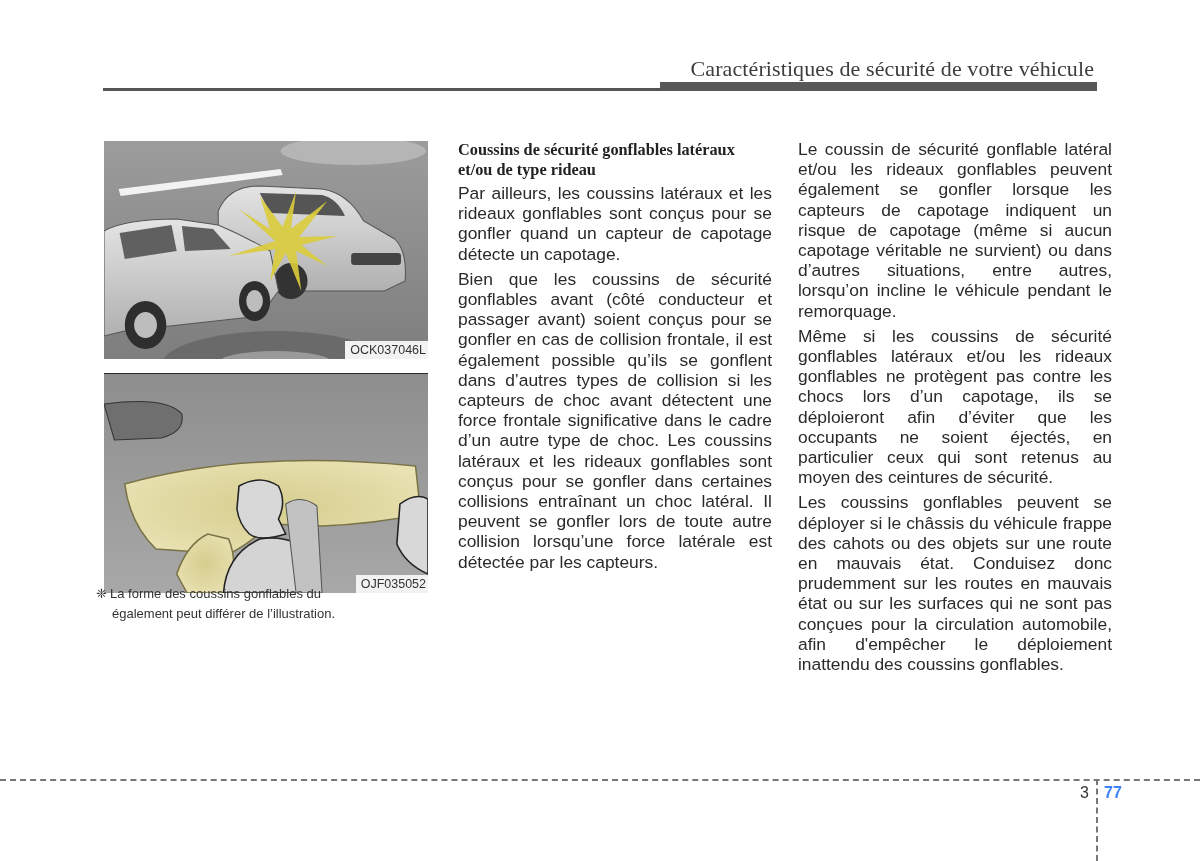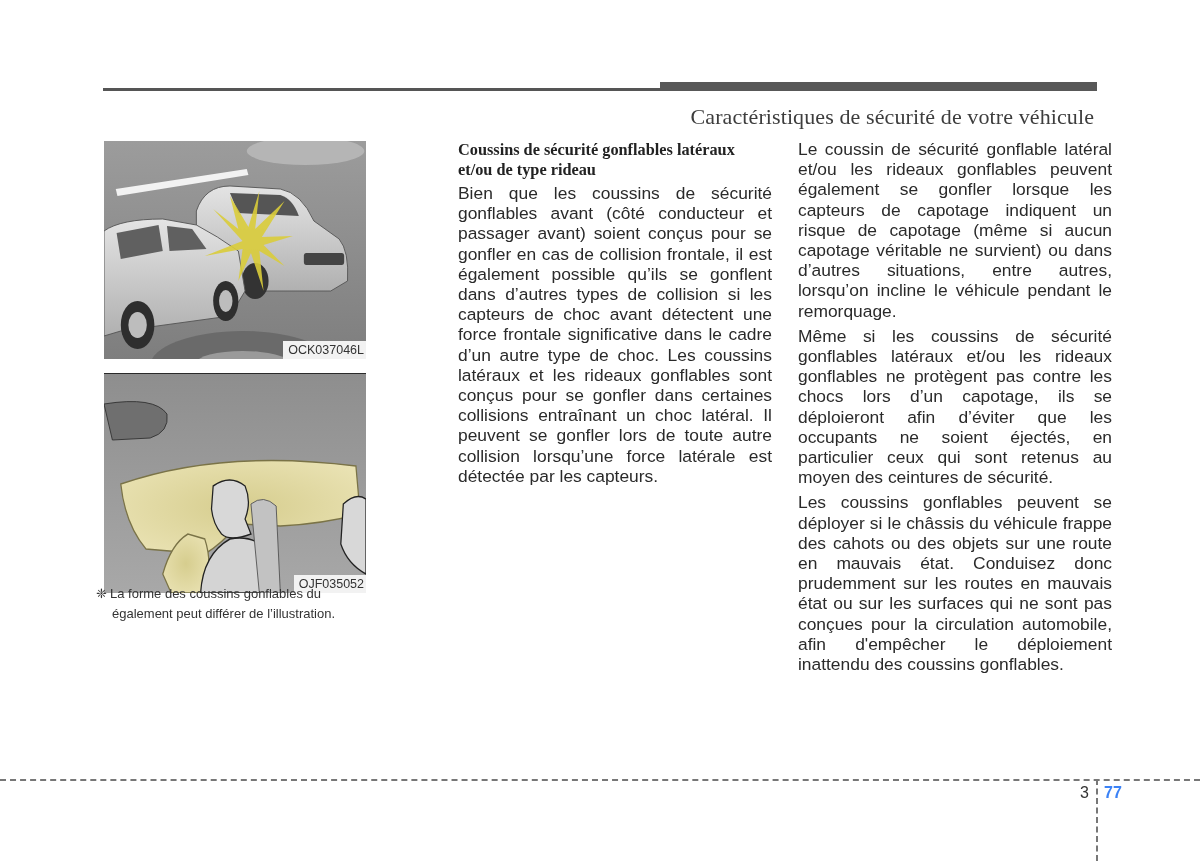--- a/index.html
+++ b/index.html
@@ -1,25 +1,25 @@
 <!DOCTYPE html>
 <html><head>
 <meta charset="utf-8">
 <style>
   html, body { margin: 0; padding: 0; background: #ffffff; }
   body { width: 1200px; height: 861px; position: relative; overflow: hidden;
          font-family: "Liberation Sans", sans-serif; color: #231f20; }
 
   .header-title { position: absolute; right: 106px; top: 56px;
     font-family: "Liberation Serif", serif; font-size: 22px; color: #3d3d3d;
-    letter-spacing: 0.1px; white-space: nowrap; margin-top: 48px; }
+    letter-spacing: 0.1px; white-space: nowrap; }
   .header-rule-thin { position: absolute; left: 103px; top: 88px; width: 560px; height: 3px; background: #555; }
   .header-rule-thick { position: absolute; left: 660px; top: 82px; width: 437px; height: 9px; background: #585858; }
 
-  .fig { position: absolute; left: 104px; width: 262px; overflow: hidden; }
+  .fig { position: absolute; left: 104px; width: 324px; overflow: hidden; }
   .fig1 { top: 141px; height: 218px; }
   .fig2 { top: 373px; height: 219px; border-top: 1px solid #2a2a2a; }
   .fig svg { display: block; width: 100%; height: 100%; }
   .fig-code { position: absolute; right: 0; bottom: 0; background: #f2f2f2;
     font-size: 12.5px; color: #333; padding: 1px 2px 1px 5px; line-height: 16px; }
 
   .note { position: absolute; left: 96px; top: 584px; width: 312px;
     font-size: 13px; line-height: 20px; color: #333; text-align: justify; }
   .note .sym { display: inline-block; width: 14px; }
   .note .line2 { display: block; padding-left: 16px; }
@@ -116,20 +116,21 @@
   <div class="fig-code">OJF035052</div>
 </div>
 
 <div class="note">
   <span class="sym">❈</span><span>La forme des coussins gonflables du</span>
   <span class="line2">également peut différer de l’illustration.</span>
 </div>
 
 <div class="col col-mid">
   <h2>Coussins de sécurité gonflables latéraux et/ou de type rideau</h2>
+  <p>Par ailleurs, les coussins latéraux et les rideaux gonflables sont conçus pour se gonfler quand un capteur de capotage détecte un capotage.</p>
   <p>Bien que les coussins de sécurité gonflables avant (côté conducteur et passager avant) soient conçus pour se gonfler en cas de collision frontale, il est également possible qu’ils se gonflent dans d’autres types de collision si les capteurs de choc avant détectent une force frontale significative dans le cadre d’un autre type de choc. Les coussins latéraux et les rideaux gonflables sont conçus pour se gonfler dans certaines collisions entraînant un choc latéral. Il peuvent se gonfler lors de toute autre collision lorsqu’une force latérale est détectée par les capteurs.</p>
 </div>
 
 <div class="col col-right">
   <p>Le coussin de sécurité gonflable latéral et/ou les rideaux gonflables peuvent également se gonfler lorsque les capteurs de capotage indiquent un risque de capotage (même si aucun capotage véritable ne survient) ou dans d’autres situations, entre autres, lorsqu’on incline le véhicule pendant le remorquage.</p>
   <p>Même si les coussins de sécurité gonflables latéraux et/ou les rideaux gonflables ne protègent pas contre les chocs lors d’un capotage, ils se déploieront afin d’éviter que les occupants ne soient éjectés, en particulier ceux qui sont retenus au moyen des ceintures de sécurité.</p>
   <p>Les coussins gonflables peuvent se déployer si le châssis du véhicule frappe des cahots ou des objets sur une route en mauvais état. Conduisez donc prudemment sur les routes en mauvais état ou sur les surfaces qui ne sont pas conçues pour la circulation automobile, afin d'empêcher le déploiement inattendu des coussins gonflables.</p>
 </div>
 
 <div class="footer-rule"></div>

